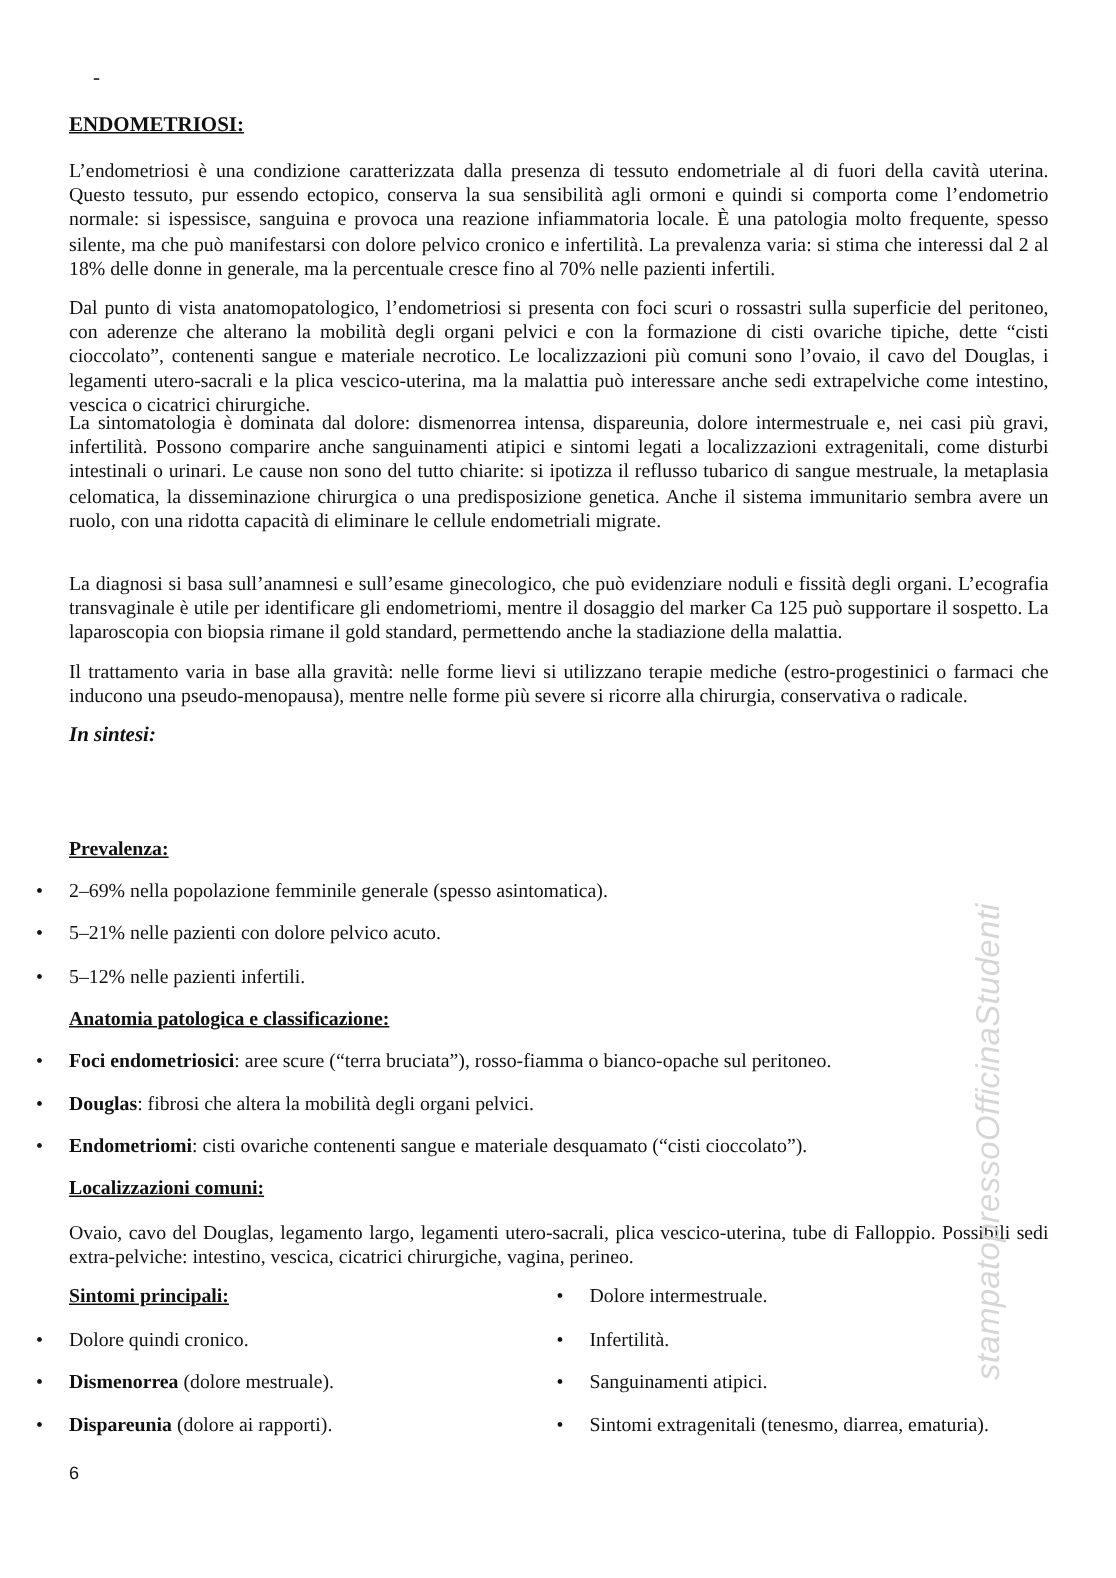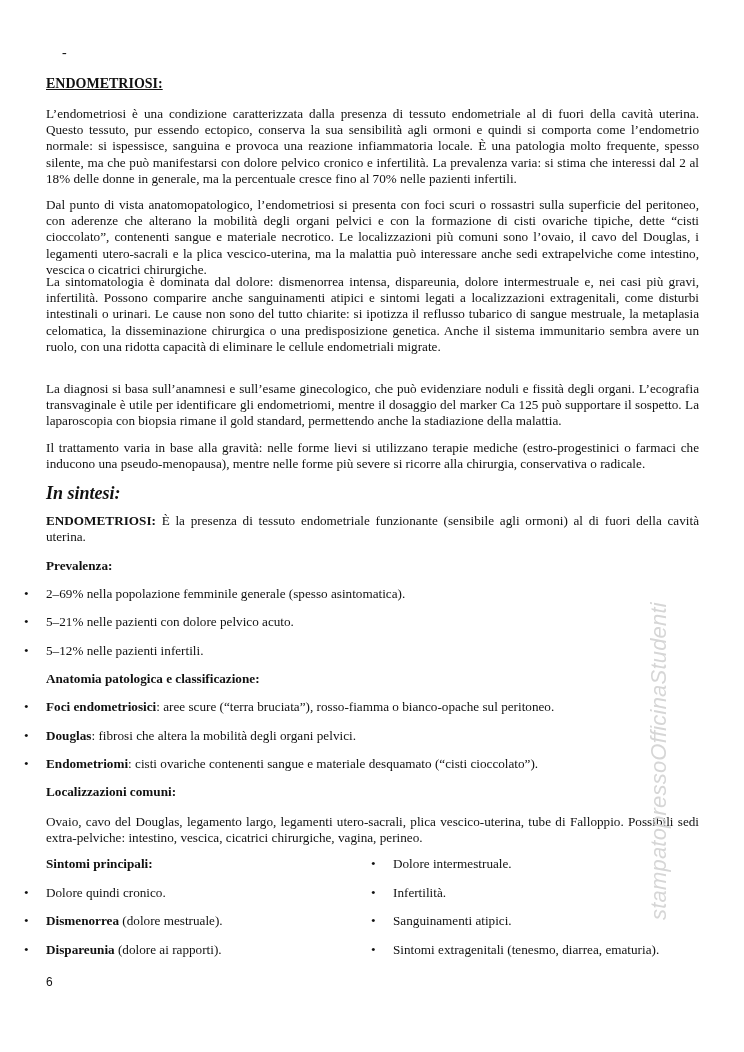--- a/index.html
+++ b/index.html
@@ -21,26 +21,26 @@
   .para {
     position: absolute; left: 46px; width: 653px; line-height: 16.2px;
     text-align: justify; margin: 0;
   }
   .p1 { top: 106px; }
   .p2 { top: 197px; }
   .p3 { top: 274px; }
   .p4 { top: 381px; }
   .p5 { top: 440px; }
   .sintesi {
-    position: absolute; left: 46px; top: 483px; font-style: italic; font-weight: bold; font-size: 18px;
+    position: absolute; left: 46px; top: 483px; font-style: italic; font-weight: bold; font-size: 14px;
   }
   .def { top: 513px; }
   .def b { font-weight: bold; }
   .sub-heading {
-    position: absolute; left: 46px; font-weight: bold; 
+    position: absolute; left: 46px; font-weight: bold; text-decoration: underline;
   }
   .h-prev { top: 558px; }
   .h-anat { top: 671px; }
   .h-loc { top: 784px; }
   .h-sint { top: 856px; }
   .bullet {
     position: absolute; left: 24px; white-space: nowrap;
   }
   .bullet .dot { position: absolute; left: 0; top: 0; }
   .bullet .btxt { position: absolute; left: 22px; top: 0; }
@@ -67,21 +67,20 @@
   <div class="main-heading">ENDOMETRIOSI:</div>
 
   <p class="para p1">L’endometriosi è una condizione caratterizzata dalla presenza di tessuto endometriale al di fuori della cavità uterina. Questo tessuto, pur essendo ectopico, conserva la sua sensibilità agli ormoni e quindi si comporta come l’endometrio normale: si ispessisce, sanguina e provoca una reazione infiammatoria locale. È una patologia molto frequente, spesso silente, ma che può manifestarsi con dolore pelvico cronico e infertilità. La prevalenza varia: si stima che interessi dal 2 al 18% delle donne in generale, ma la percentuale cresce fino al 70% nelle pazienti infertili.</p>
   <p class="para p2">Dal punto di vista anatomopatologico, l’endometriosi si presenta con foci scuri o rossastri sulla superficie del peritoneo, con aderenze che alterano la mobilità degli organi pelvici e con la formazione di cisti ovariche tipiche, dette “cisti cioccolato”, contenenti sangue e materiale necrotico. Le localizzazioni più comuni sono l’ovaio, il cavo del Douglas, i legamenti utero-sacrali e la plica vescico-uterina, ma la malattia può interessare anche sedi extrapelviche come intestino, vescica o cicatrici chirurgiche.</p>
   <p class="para p3">La sintomatologia è dominata dal dolore: dismenorrea intensa, dispareunia, dolore intermestruale e, nei casi più gravi, infertilità. Possono comparire anche sanguinamenti atipici e sintomi legati a localizzazioni extragenitali, come disturbi intestinali o urinari. Le cause non sono del tutto chiarite: si ipotizza il reflusso tubarico di sangue mestruale, la metaplasia celomatica, la disseminazione chirurgica o una predisposizione genetica. Anche il sistema immunitario sembra avere un ruolo, con una ridotta capacità di eliminare le cellule endometriali migrate.</p>
   <p class="para p4">La diagnosi si basa sull’anamnesi e sull’esame ginecologico, che può evidenziare noduli e fissità degli organi. L’ecografia transvaginale è utile per identificare gli endometriomi, mentre il dosaggio del marker Ca 125 può supportare il sospetto. La laparoscopia con biopsia rimane il gold standard, permettendo anche la stadiazione della malattia.</p>
   <p class="para p5">Il trattamento varia in base alla gravità: nelle forme lievi si utilizzano terapie mediche (estro-progestinici o farmaci che inducono una pseudo-menopausa), mentre nelle forme più severe si ricorre alla chirurgia, conservativa o radicale.</p>
 
   <div class="sintesi">In sintesi:</div>
 
-  <p class="para def"><b>ENDOMETRIOSI:</b><span> È la presenza di tessuto endometriale funzionante (sensibile agli ormoni) al di fuori della cavità uterina.</span></p>
 
   <div class="sub-heading h-prev">Prevalenza:</div>
   <div class="bullet" style="top:586px">
     <span class="dot">•</span>
     <span class="btxt">2–69% nella popolazione femminile generale (spesso asintomatica).</span>
   </div>
   <div class="bullet" style="top:614px">
     <span class="dot">•</span>
     <span class="btxt">5–21% nelle pazienti con dolore pelvico acuto.</span>
   </div>

